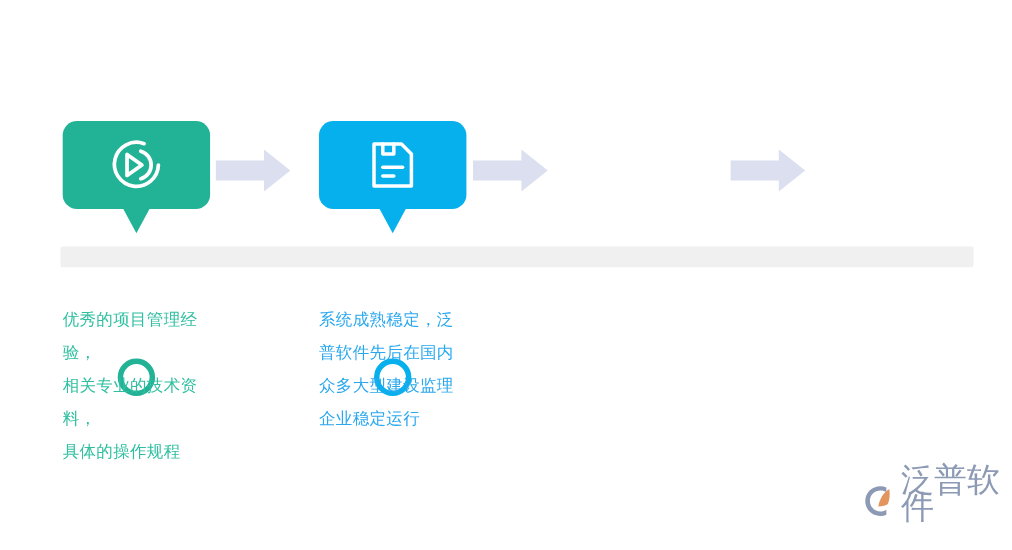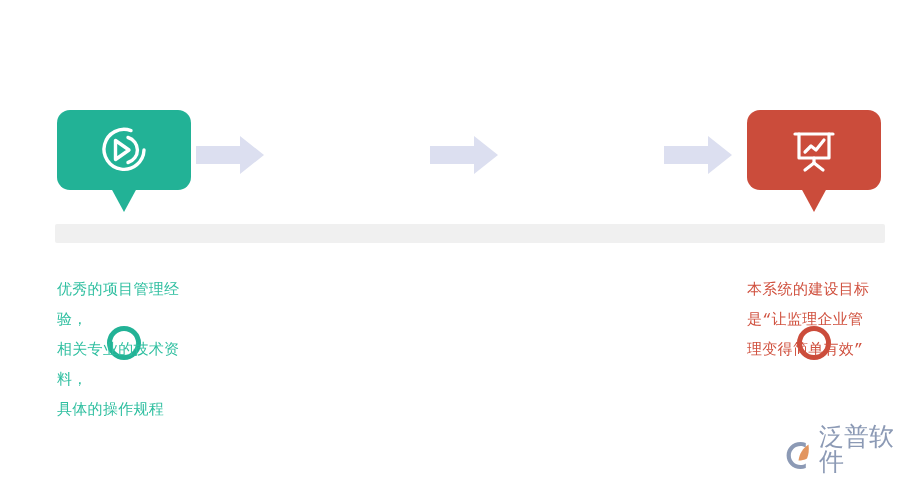--- a/index.html
+++ b/index.html
@@ -86,21 +86,21 @@
 
   
   .caption {
     position: absolute;
     top: 166px;
     left: 0;
     width: 152px;
     font-size: 15px;
     line-height: 30px;
     letter-spacing: 0.3px;
-    font-family: Liberation Mono, monospace;
+    font-family: Liberation Sans, sans-serif;
     white-space: pre-line;
   }
   .step-3 .caption { width: 158px; }
   .step-4 .caption { width: 150px; }
 
   
   .arrow {
     position: absolute;
     top: 136px;
     width: 68px;
@@ -119,21 +119,21 @@
     width: 126px;
     height: 46px;
   }
   .wm-row {
     display: flex;
     align-items: flex-end;
     height: 30px;
   }
   .wm-mark { margin-right: 3px; }
   .wm-name {
-    font-size: 25px;
+    font-size: 30px;
     line-height: 25px;
     color: #8c9ab5;
     font-family: "DejaVu Sans", "Liberation Sans", sans-serif;
     letter-spacing: 0px;
   }
   .wm-url {
     margin-top: 1px;
     font-size: 13px;
     line-height: 15px;
     color: #b97a6b;
@@ -176,41 +176,40 @@
         </svg>
       </span>
       <span class="tail" style="border-top-color:#22b296"></span>
     </div>
     <div class="marker" style="border-color:#22b296"></div>
     <div class="caption" style="color:#2fbfa0">优秀的项目管理经验，
 相关专业的技术资料，
 具体的操作规程</div>
   </div>
 
-
-
-  <div class="step step-4">
-    <div class="card" style="background:#cb4c3b">
+  <div class="step step-2">
+    <div class="card" style="background:#06b0ec">
       <span>
         <svg width="50" height="50" viewBox="0 0 50 50" fill="none" stroke="#ffffff" stroke-width="3.2" stroke-linecap="round" stroke-linejoin="round">
-          <path d="M6 9 H44"></path>
-          <path d="M10 9 V33 H40 V9"></path>
-          <path d="M25 33 V38"></path>
-          <path d="M25 38 L16 45"></path>
-          <path d="M25 38 L34 45"></path>
-          <path d="M16 27 L22 21 L27 25 L35 15"></path>
+          <path d="M8 6 H33 L42 15 V44 H8 Z"></path>
+          <path d="M16 6 V15 H26 V6"></path>
+          <path d="M16 27 H34"></path>
+          <path d="M16 35 H26"></path>
         </svg>
       </span>
-      <span class="tail" style="border-top-color:#cb4c3b"></span>
+      <span class="tail" style="border-top-color:#06b0ec"></span>
     </div>
-    <div class="marker" style="border-color:#cb4c3b"></div>
-    <div class="caption" style="color:#d0513f">本系统的建设目标
-是“让监理企业管
-理变得简单有效”</div>
-  </div>
+    <div class="marker" style="border-color:#06b0ec"></div>
+    <div class="caption" style="color:#2aa8ee">系统成熟稳定，泛
+普软件先后在国内
+众多大型建设监理
+企业稳定运行</div>
+  </div>
+
+
 
   <div class="watermark">
     <div class="wm-row">
       <span class="wm-mark">
         <svg width="30" height="29" viewBox="0 0 30 29">
           <path d="M14.5 1 C6.5 1 0.6 7 0.6 14.5 C0.6 22 6.5 28 14.5 28 C16.4 28 18.2 27.6 19.8 26.9 L19.8 22.4 C18.3 23.4 16.5 24 14.5 24 C9 24 4.8 19.8 4.8 14.5 C4.8 9.2 9 5 14.5 5 C16.5 5 18.3 5.6 19.8 6.6 L19.8 2.1 C18.2 1.4 16.4 1 14.5 1 Z" fill="#8c9ab5"></path>
           <path d="M22.5 3.5 C17 7 13.5 12.5 12.5 19.5 C15.5 19.5 18.5 19 21 17.5 C22.8 13.5 23.2 8.5 22.5 3.5 Z" fill="#e2955f"></path>
         </svg>
       </span>
       <span class="wm-name">泛普软件</span>

